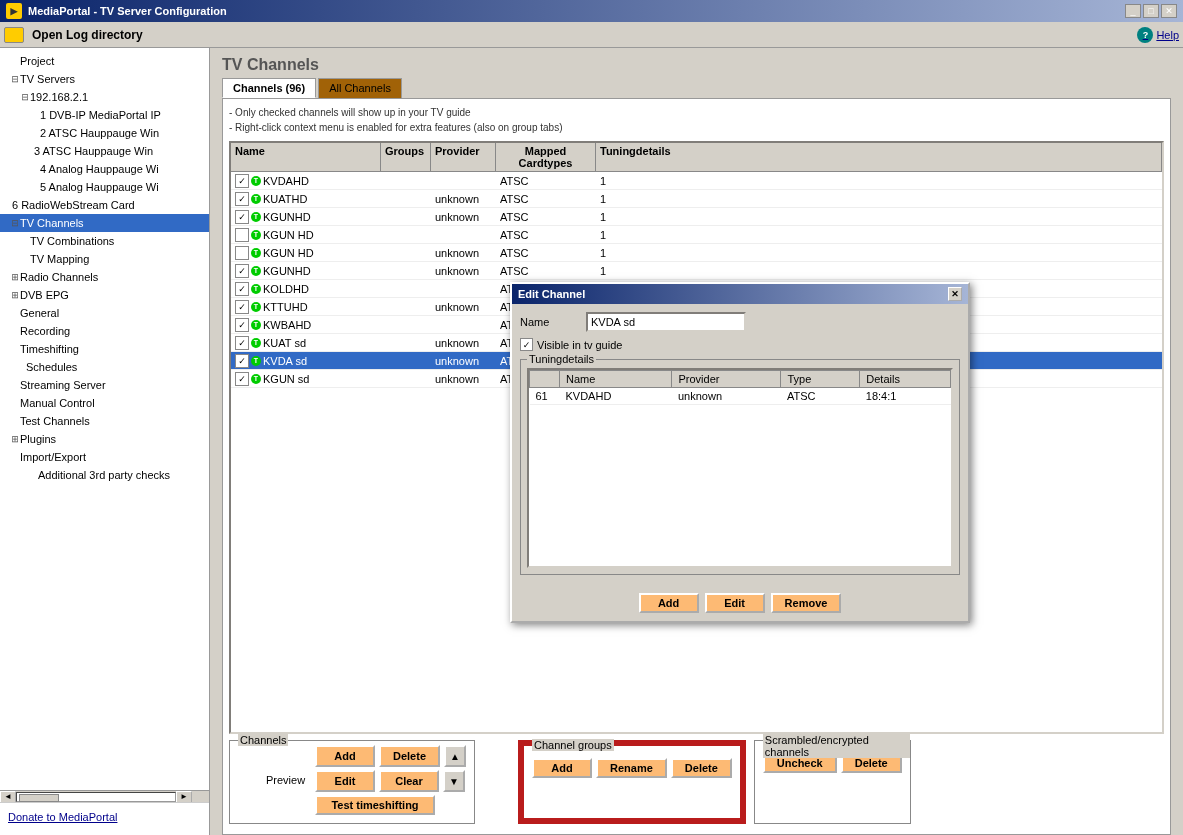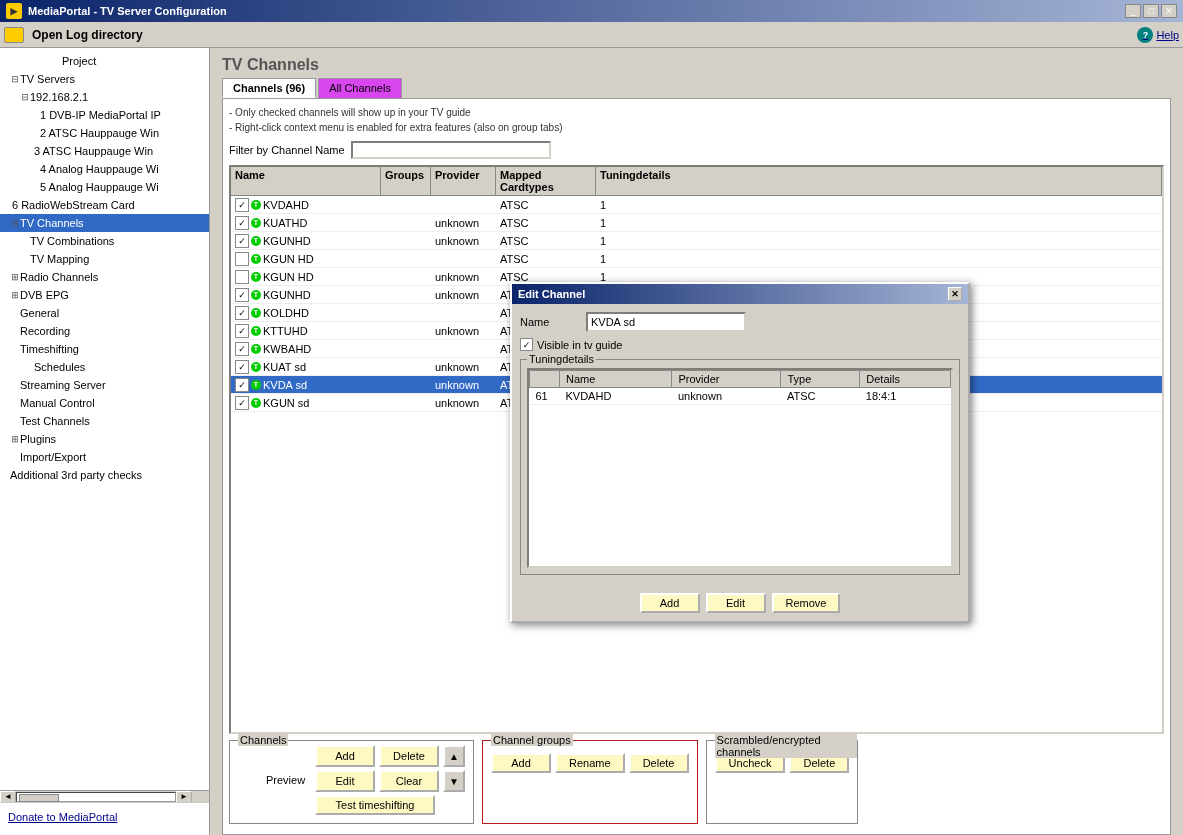--- a/index.html
+++ b/index.html
@@ -183,21 +183,21 @@
       overflow: hidden;
     }
 
     .tabs-row {
       display: flex;
       gap: 2px;
       margin-bottom: 0;
     }
     .tab {
       padding: 3px 10px;
-      background: #d946ef;
+      background: #a16207;
       border: 1px solid #999;
       border-bottom: none;
       cursor: pointer;
       font-size: 11px;
     }
     .tab.active {
       background: #fff;
       border-bottom: 1px solid #fff;
       font-weight: bold;
     }
@@ -251,21 +251,21 @@
       font-weight: bold;
     }
     .ch-header {
       padding: 2px 4px;
       border-right: 1px solid #888;
       flex-shrink: 0;
     }
     .col-name { width: 150px; }
     .col-groups { width: 50px; }
     .col-provider { width: 65px; }
-    .col-mapped { width: 100px; }
+    .col-mapped { width: 100px; text-align: center; }
     .col-tuning { flex: 1; }
 
     .channel-table-body {
       flex: 1;
       overflow-y: auto;
       overflow-x: hidden;
     }
     .channel-row {
       display: flex;
       align-items: center;
@@ -318,26 +318,27 @@
     .group-box-label {
       position: absolute;
       top: -7px; left: 8px;
       background: #d4d0c8;
       padding: 0 2px;
       font-size: 11px;
     }
 
     .btn {
       padding: 2px 12px;
-      background: #fef9c3;
+      background: #fdba74;
       border: 2px outset #fff;
       font-size: 11px;
       cursor: pointer;
       min-width: 60px;
       text-align: center;
+      font-weight: bold;
     }
 
     .channels-group {
       display: flex;
       flex-direction: column;
       gap: 4px;
       min-width: 180px;
     }
     .channels-group-row {
       display: flex;
@@ -356,24 +357,25 @@
     .arrow-btn {
       width: 22px; height: 22px;
       background: #d4d0c8;
       border: 2px outset #fff;
       font-size: 10px;
       cursor: pointer;
       display: flex; align-items: center; justify-content: center;
     }
 
     .channel-groups-box {
-      border: 1px solid #b91c1c;
+      border: 6px solid #b91c1c;
       padding: 4px 8px 8px;
       position: relative;
       min-width: 140px;
+      margin-left: 35px;
     }
     .channel-groups-box .group-box-label {
       background: #d4d0c8;
     }
 
     .scrambled-box {
       border: 1px solid #888;
       padding: 4px 8px 8px;
       position: relative;
       min-width: 120px;
@@ -519,21 +521,21 @@
     <div class="help-icon">?</div>
     <span>Help</span>
   </div>
 </div>
 
 <div class="main-layout">
 
   <div class="sidebar">
     <div id="tree-container">
         <div class="tree-item">
-          <div class="tree-row" style="padding-left: 10px; margin-left: 42px;">
+          <div class="tree-row" style="padding-left: 10px;">
             <span class="tree-expand"></span>
             <span>Project</span>
           </div>
         </div>
         <div class="tree-item">
           <div class="tree-row" style="padding-left: 10px;">
             <span class="tree-expand">⊟</span>
             <span>TV Servers</span>
           </div>
         </div>
@@ -621,21 +623,21 @@
             <span>Recording</span>
           </div>
         </div>
         <div class="tree-item">
           <div class="tree-row" style="padding-left: 10px;">
             <span class="tree-expand"></span>
             <span>Timeshifting</span>
           </div>
         </div>
         <div class="tree-item">
-          <div class="tree-row" style="padding-left: 24px;">
+          <div class="tree-row" style="padding-left: 16px;">
             <span class="tree-expand"></span>
             <span>Schedules</span>
           </div>
         </div>
         <div class="tree-item">
           <div class="tree-row" style="padding-left: 10px;">
             <span class="tree-expand"></span>
             <span>Streaming Server</span>
           </div>
         </div>
@@ -657,21 +659,21 @@
             <span>Plugins</span>
           </div>
         </div>
         <div class="tree-item">
           <div class="tree-row" style="padding-left: 10px;">
             <span class="tree-expand"></span>
             <span>Import/Export</span>
           </div>
         </div>
         <div class="tree-item">
-          <div class="tree-row" style="padding-left: 0; text-align: center;">
+          <div class="tree-row" style="padding-left: 28px; text-align: center;">
             <span class="tree-expand"></span>
             <span>Additional 3rd party checks</span>
           </div>
         </div>
       </div>
     <div style="flex:1"></div>
     <div class="scrollbar-area">
       <button style="width:16px;height:12px;font-size:8px;background:#d4d0c8;border:1px outset #fff;cursor:pointer;">◄</button>
       <div class="h-scrollbar">
         <div class="h-scroll-thumb"></div>
@@ -692,24 +694,20 @@
         <div class="tab active">Channels (96)</div>
         <div class="tab">All Channels</div>
       </div>
 
       <div class="channels-box">
         <div class="info-text" id="info-lines">
             <div>- Only checked channels will show up in your TV guide</div>
             <div>- Right-click context menu is enabled for extra features (also on group tabs)</div>
           </div>
 
-        <div class="filter-row">
-          <span class="filter-label">Filter by Channel Name</span>
-          <input class="filter-input" type="text" value="" style="">
-        </div>
 
         <div class="channel-table-container">
           <div class="channel-table-header">
             <div class="ch-header col-name">Name</div>
             <div class="ch-header col-groups">Groups</div>
             <div class="ch-header col-provider">Provider</div>
             <div class="ch-header col-mapped">Mapped Cardtypes</div>
             <div class="ch-header col-tuning">Tuningdetails</div>
           </div>
           <div class="channel-table-body" id="channel-body">

